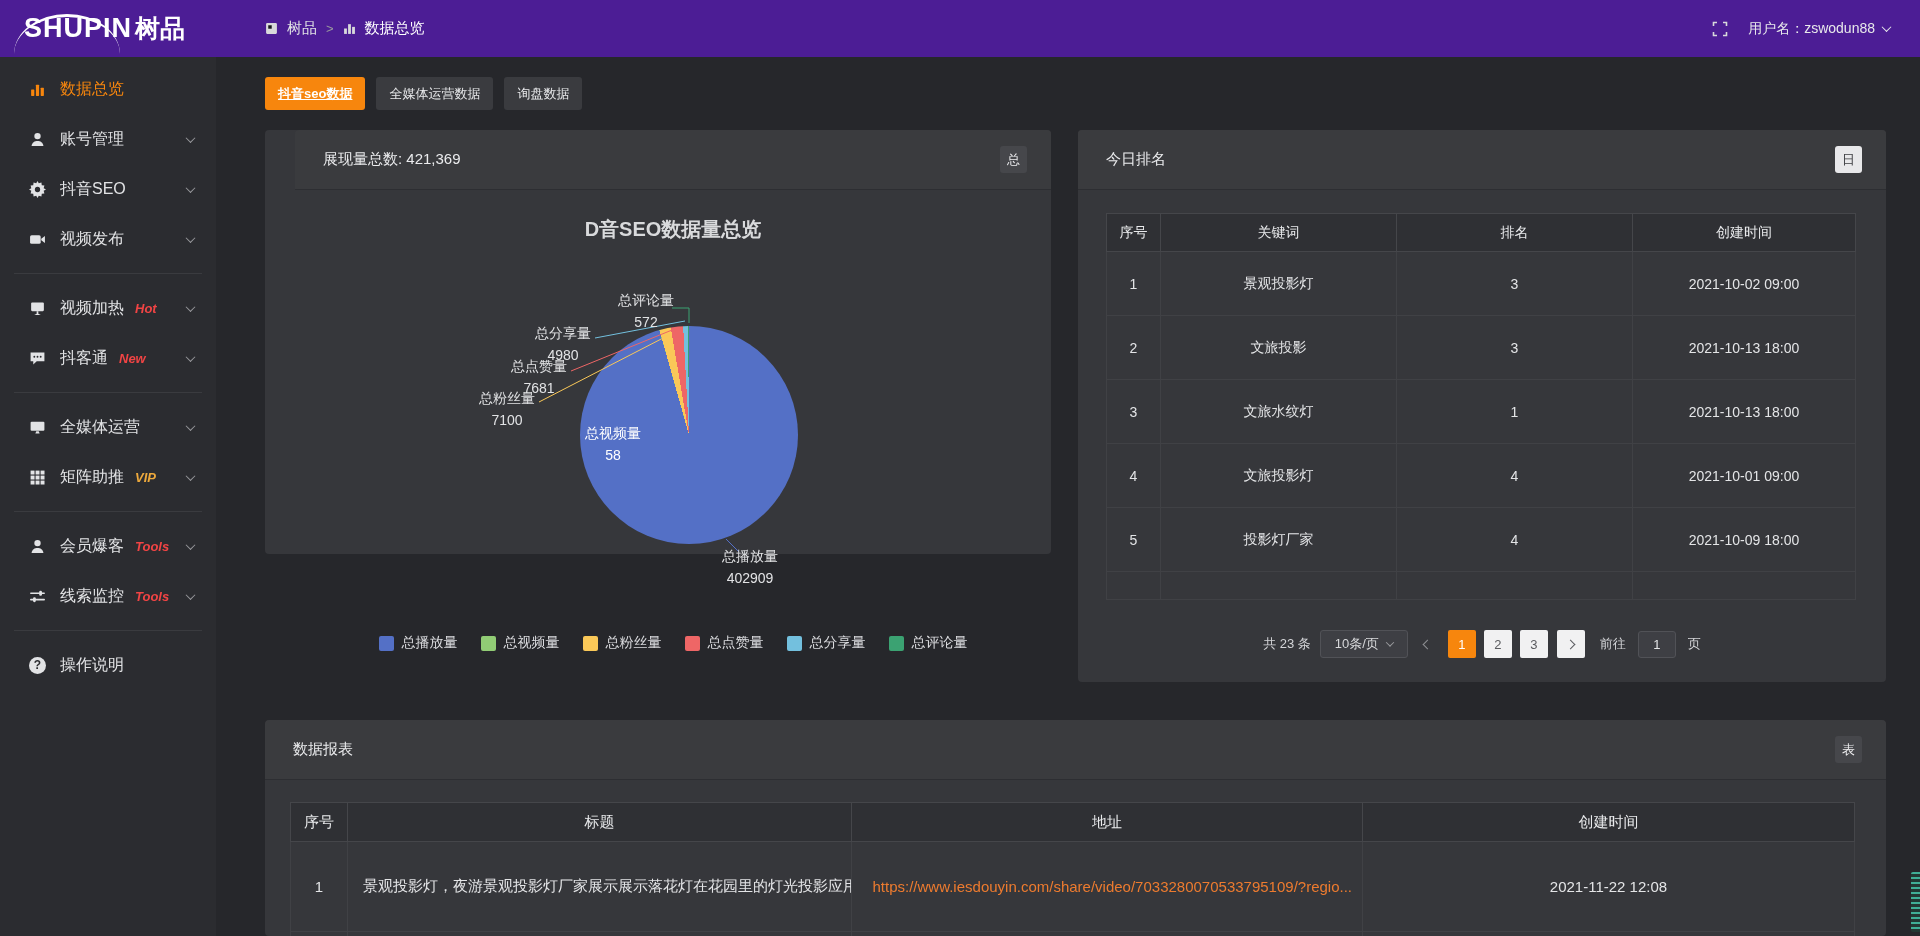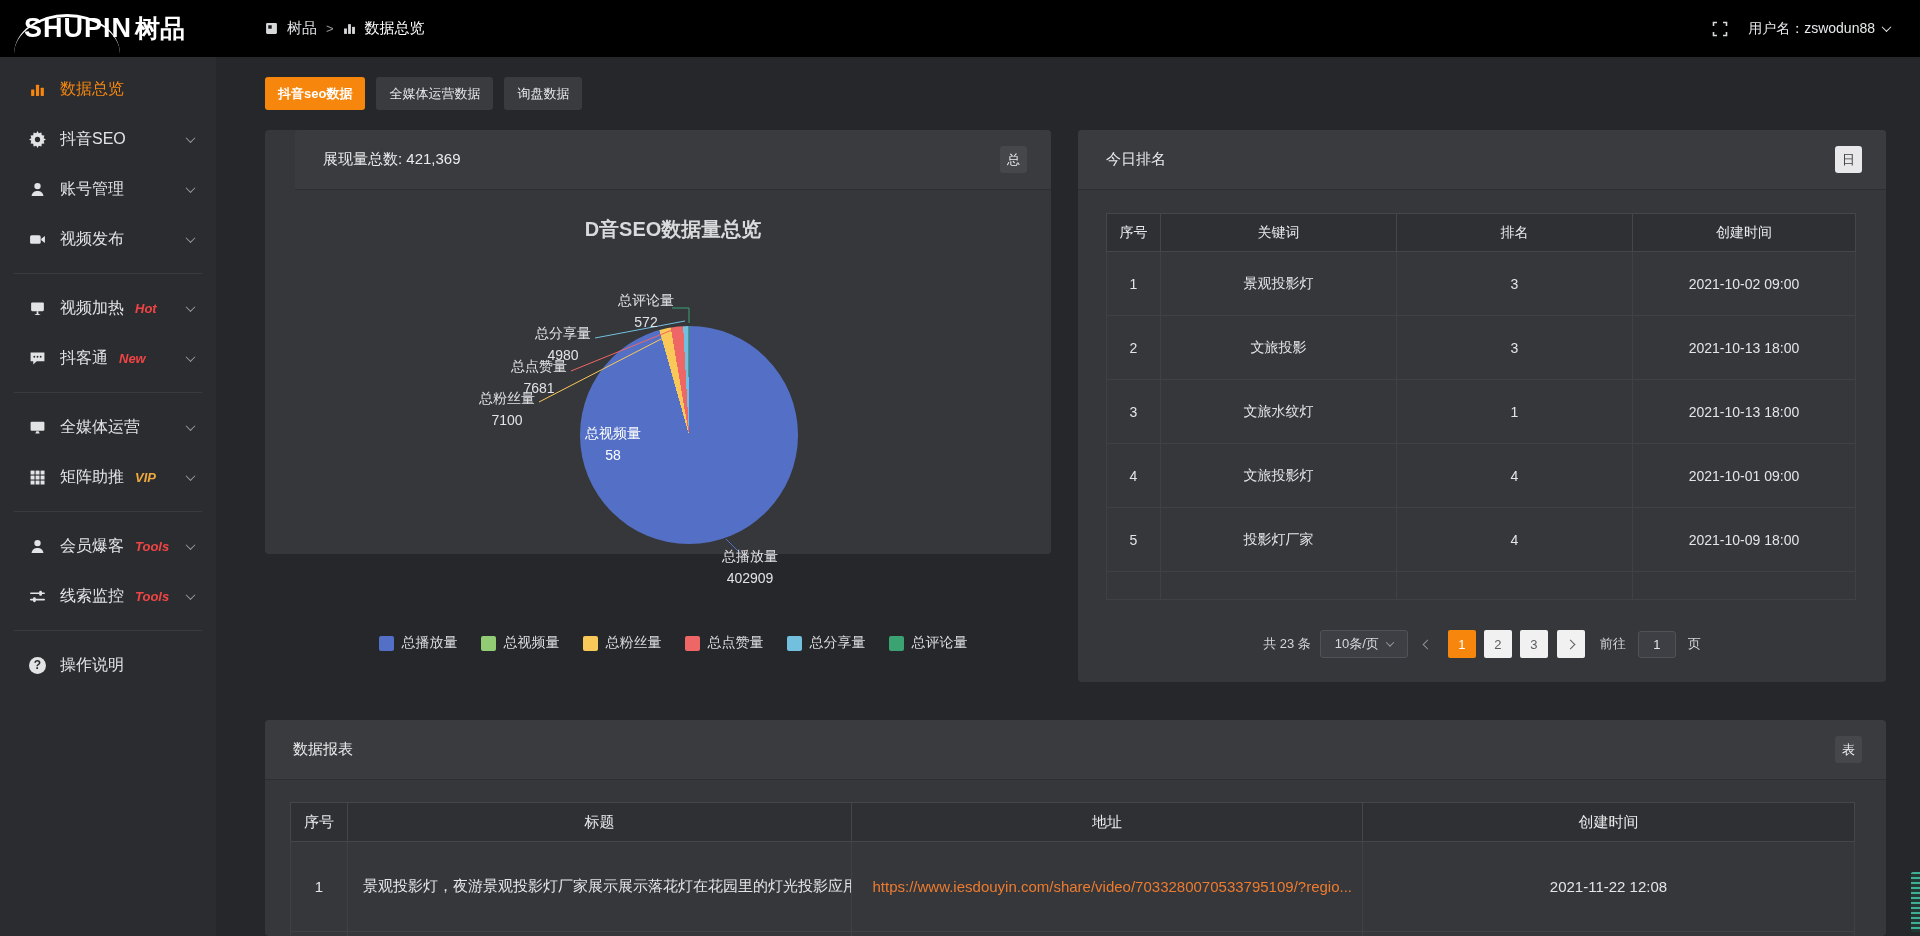--- a/index.html
+++ b/index.html
@@ -1,21 +1,21 @@
 <!DOCTYPE html>
 <html style="--accent: #f7860d; --link: #ed7b2f; --badge_red: #f04444; --badge_gold: #eda93c;"><head>
 <meta charset="utf-8">
 <style>
   * { margin:0; padding:0; box-sizing:border-box; }
   html,body { width:1920px; height:936px; overflow:hidden; }
   body { background:#26272b; font-family:"Liberation Sans",sans-serif; position:relative; color:#e4e5e7; }
   :root { --accent:#f7860d; --link:#ed7b2f; --badge_red:#f04444; --badge_gold:#eda93c; }
 
   
-  .topbar { position:absolute; left:0; top:0; width:1920px; height:57px; background:#000000; display:flex; align-items:center; z-index:5; }
+  .topbar { position:absolute; left:0; top:0; width:1920px; height:57px; background:#4c1d95; display:flex; align-items:center; z-index:5; }
   .logo { width:216px; padding-left:24px; position:relative; display:flex; align-items:baseline; cursor:pointer; }
   .logo-arc { position:absolute; left:14px; top:2px; width:106px; height:40px; border-top:3px solid #fff; border-radius:50% / 100% 100% 0 0; }
   .logo-en { font-size:27px; font-weight:bold; color:#fff; letter-spacing:1px; }
   .logo-cn { font-size:25px; font-weight:bold; color:#fff; margin-left:3px; }
   .breadcrumb { margin-left:49px; display:flex; align-items:center; gap:9px; font-size:15px; color:#e0e1e4; }
   .bc-ic { display:flex; color:#d8d9db; }
   .bc-sep { color:#9a9b9e; font-size:13px; }
   .bc-current { color:#fff; }
   .topbar-right { margin-left:auto; display:flex; align-items:center; gap:20px; padding-right:30px; font-size:14px; color:#e8e9eb; }
   .fs-ic { display:flex; cursor:pointer; color:#d8d9db; }
@@ -31,21 +31,21 @@
   .s-icon svg { width:17px; height:17px; fill:currentColor; }
   .s-badge { margin-left:11px; font-size:13px; font-weight:bold; font-style:italic; color:var(--badge_red); }
   .s-badge.gold { color:var(--badge_gold); }
   .s-item .chev { margin-left:auto; color:#97989b; }
   .s-div { height:1px; background:#3a3b3f; margin:9px 14px; }
   .q { width:17px; height:17px; border-radius:50%; background:#e2e3e5; color:#2b2c30; font-size:12px; font-weight:bold; display:flex; align-items:center; justify-content:center; }
 
   
   .tabs { position:absolute; left:265px; top:77px; display:flex; gap:11px; }
   .tab { height:33px; padding:0 13px; border:none; border-radius:3px; background:#3a3b3f; color:#e8e9eb; font-size:13px; font-family:inherit; cursor:pointer; }
-  .tab.active { background:var(--accent); color:#fff; font-weight:bold; }
+  .tab.active { background:var(--accent); color:#fff; font-weight:bold;text-decoration:underline; }
 
   
   .card { position:absolute; background:#36373b; border-radius:4px; }
   .card-header { height:60px; display:flex; align-items:center; padding:0 24px 0 28px; font-size:15px; color:#ebecee; background:#3a3b3e; border-bottom:1px solid #2d2e32; border-radius:4px 4px 0 0; position:relative; }
   .c-badge { position:absolute; right:24px; top:16px; width:27px; height:27px; border-radius:3px; display:flex; align-items:center; justify-content:center; font-size:13px; cursor:pointer; background:#46474b; color:#ededef; }
   .c-badge.light { background:#e8e8ea; color:#3a3b3f; }
 
   #card-pie { left:265px; top:130px; width:786px; height:424px;padding-left:30px; }
   #card-rank { left:1078px; top:130px; width:808px; height:552px; }
   #card-report { left:265px; top:720px; width:1621px; height:216px; overflow:hidden; }
@@ -147,35 +147,35 @@
           <rect x="2" y="8" width="3" height="6" rx=".5"></rect>
           <rect x="6.5" y="3.5" width="3" height="10.5" rx=".5"></rect>
           <rect x="11" y="6.3" width="3" height="7.7" rx=".5"></rect>
         </svg>
       </span>
       <span>数据总览</span>
     </div>
     <div class="s-item">
       <span class="s-icon">
         <svg viewBox="0 0 16 16">
+          <circle cx="8" cy="4.8" r="3"></circle>
+          <path d="M2.4 14c.5-3.3 2.9-4.6 5.6-4.6s5.1 1.3 5.6 4.6z"></path>
+        </svg>
+      </span>
+      <span>账号管理</span>
+      <span class="chev"></span>
+    </div>
+    <div class="s-item">
+      <span class="s-icon">
+        <svg viewBox="0 0 16 16">
           <path d="M8 0l1.2 2.2 2.5-.7.3 2.5 2.5.3-.7 2.5L16 8l-2.2 1.2.7 2.5-2.5.3-.3 2.5-2.5-.7L8 16l-1.2-2.2-2.5.7-.3-2.5-2.5-.3.7-2.5L0 8l2.2-1.2-.7-2.5 2.5-.3.3-2.5 2.5.7z"></path>
           <circle cx="8" cy="8" r="2.5" fill="#2b2c30"></circle>
         </svg>
       </span>
       <span>抖音SEO</span>
-      <span class="chev"></span>
-    </div>
-    <div class="s-item">
-      <span class="s-icon">
-        <svg viewBox="0 0 16 16">
-          <circle cx="8" cy="4.8" r="3"></circle>
-          <path d="M2.4 14c.5-3.3 2.9-4.6 5.6-4.6s5.1 1.3 5.6 4.6z"></path>
-        </svg>
-      </span>
-      <span>账号管理</span>
       <span class="chev"></span>
     </div>
     <div class="s-item">
       <span class="s-icon">
         <svg viewBox="0 0 16 16">
           <rect x="1" y="4" width="10" height="8" rx="1.5"></rect>
           <path d="M11.5 7.2 15 4.8v6.4L11.5 8.8z"></path>
         </svg>
       </span>
       <span>视频发布</span>

